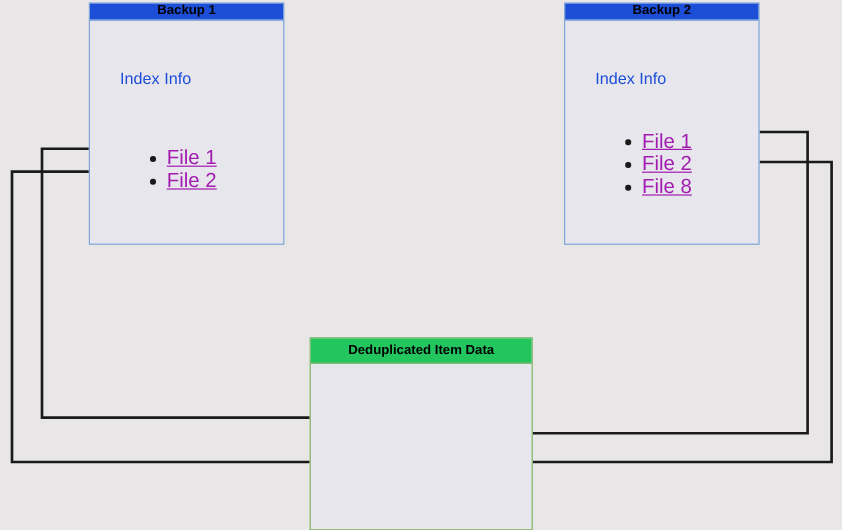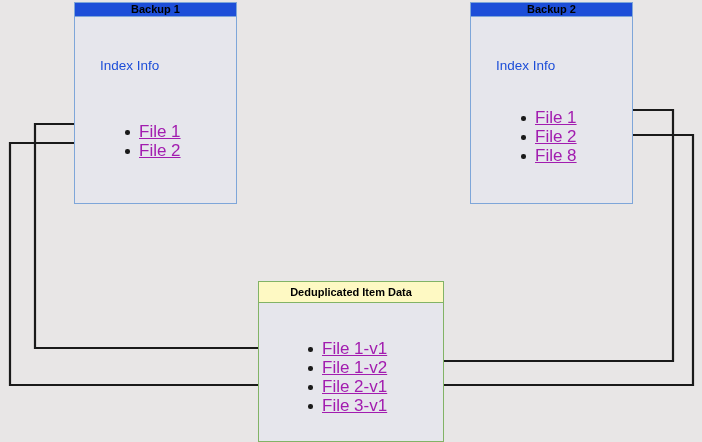--- a/index.html
+++ b/index.html
@@ -46,21 +46,21 @@
     display: flex;
     align-items: center;
     justify-content: center;
   }
   .node.blue > .node-header {
     background: #1d4ed8;
     border-bottom: 1.4px solid #7ea6d9;
     height: 14px;
   }
   .node.green > .node-header {
-    background: #fef9c3;
+    background: #22c55e;
     border-bottom: 1.4px solid #82b366;
     height: 21px;
   }
   .node-body {
     position: relative;
     width: 100%;
     height: calc(100% - 20px);
   }
 
   .caption {
@@ -137,23 +137,15 @@
       <ul class="file-list" style="left:47px; top:91px;">
         <li>File 1</li>
         <li>File 2</li>
         <li>File 8</li>
       </ul>
     </div>
   </div>
 
   <div class="node green" style="left:258px; top:281px; width:186px; height:161px;">
     <div class="node-header">Deduplicated Item Data</div>
-    <div class="node-body">
-      <ul class="file-list" style="left:46px; top:36px;">
-        <li>File 1-v1</li>
-        <li>File 1-v2</li>
-        <li>File 2-v1</li>
-        <li>File 3-v1</li>
-      </ul>
-    </div>
   </div>
 
 </div>
 
 </body></html>

